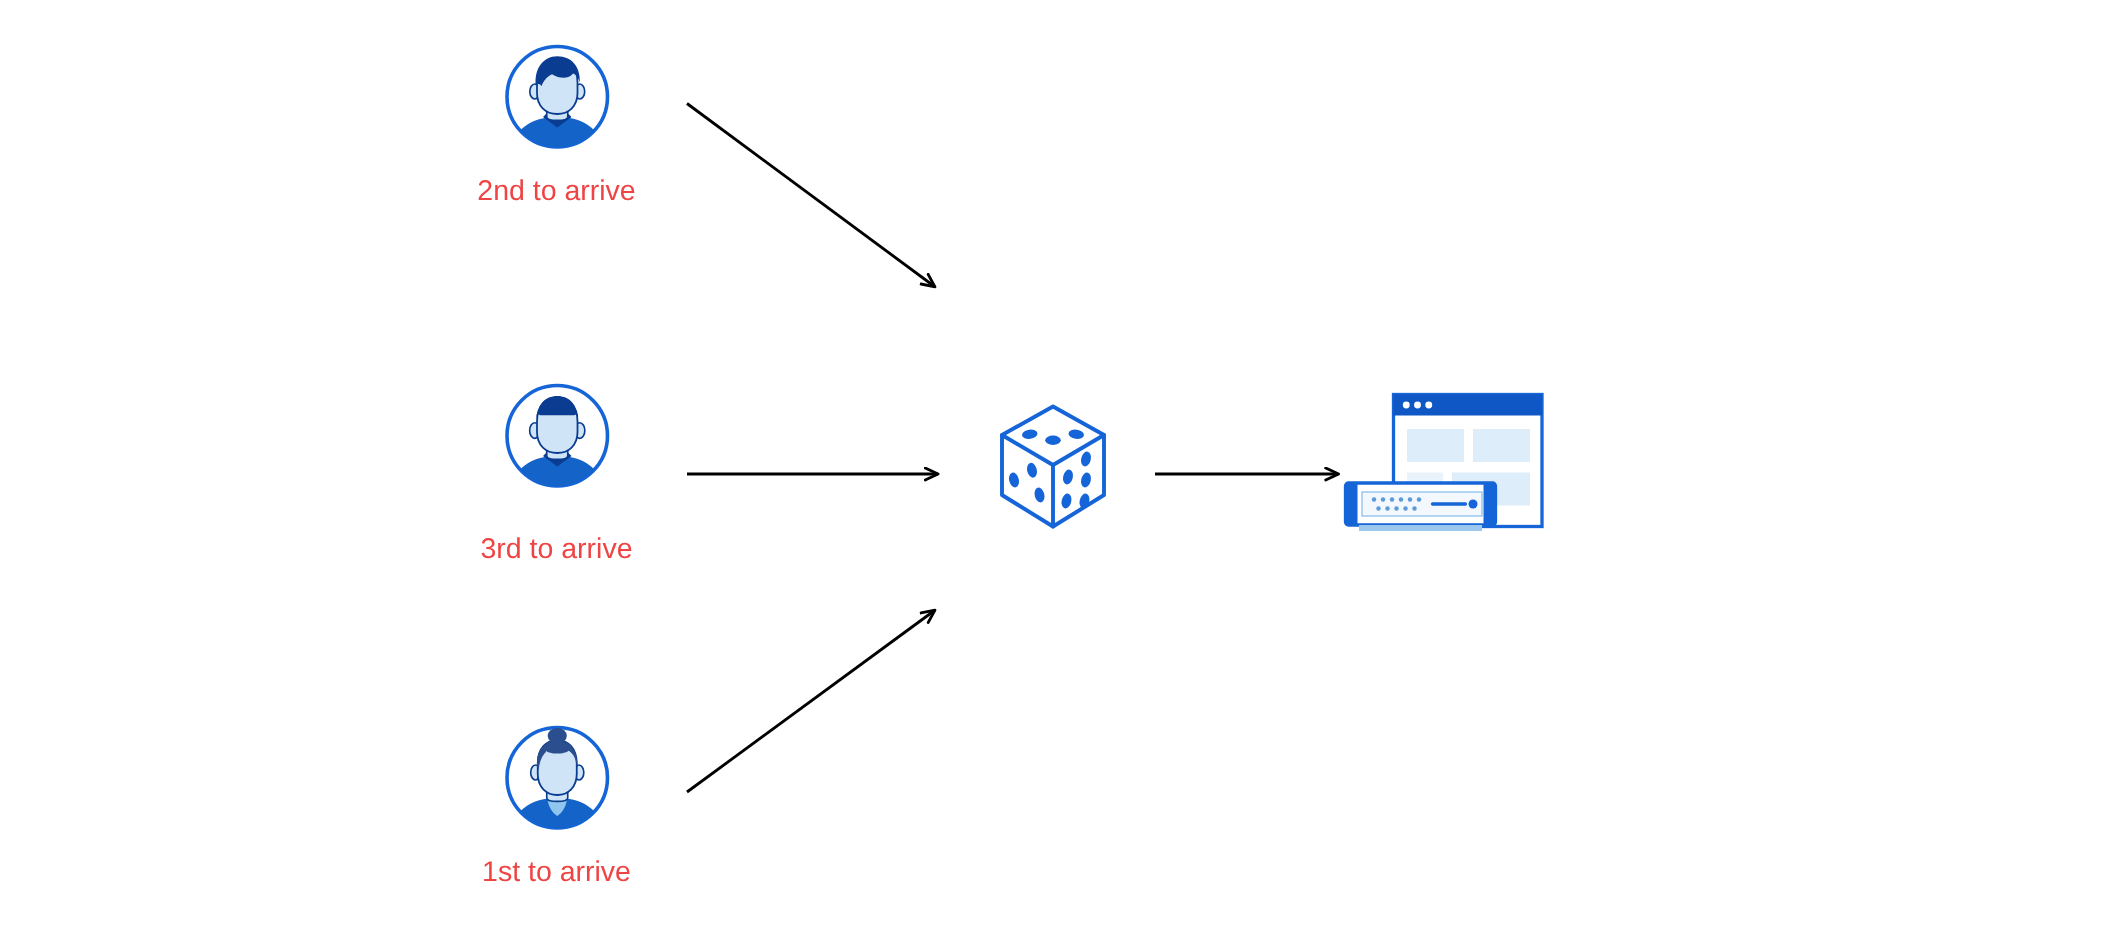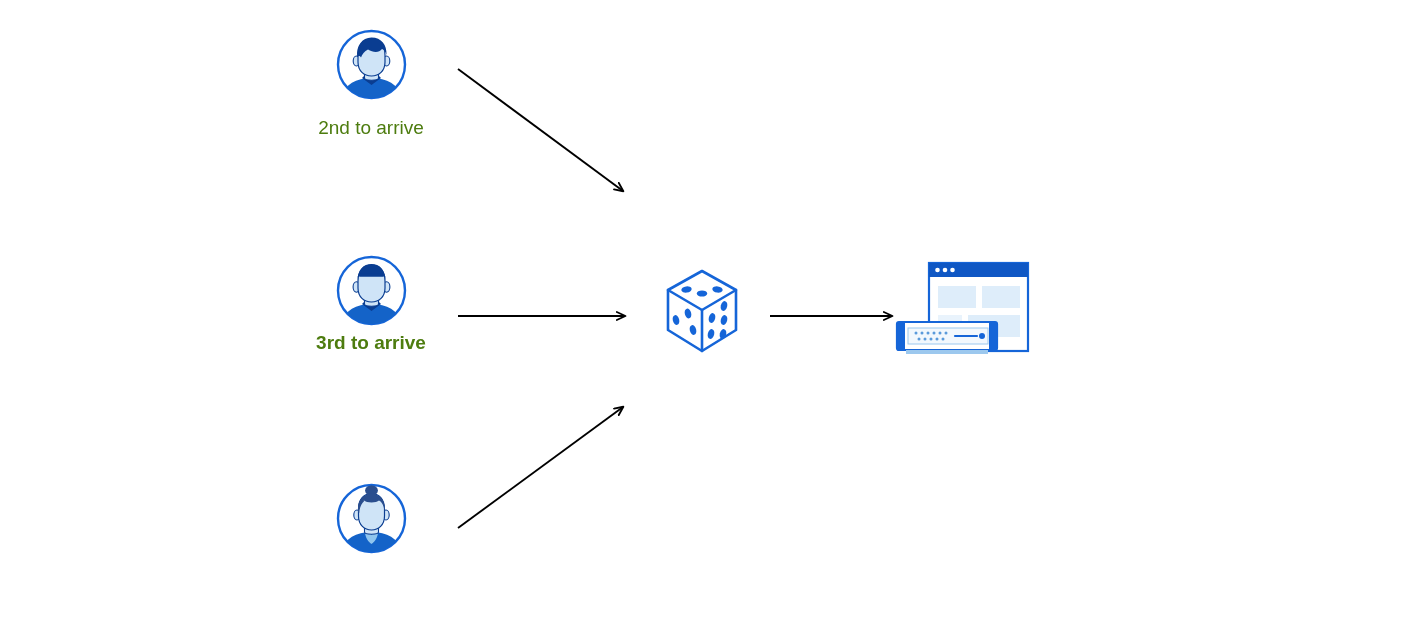--- a/index.html
+++ b/index.html
@@ -17,21 +17,21 @@
     height: 633px;
     background: #ffffff;
     overflow: hidden;
   }
   .node {
     position: absolute;
   }
   .node-label {
     position: absolute;
     font-size: 19px;
-    color: #4d7c0f;
+    color: #ef4444;
     text-align: center;
     white-space: nowrap;
     line-height: 1;
   }
   .arrow-layer {
     position: absolute;
     left: 0;
     top: 0;
     width: 1405px;
     height: 633px;
@@ -110,21 +110,21 @@
         <ellipse cx="51.5" cy="33" rx="3.4" ry="5.2" fill="#CFE4F7" stroke="#0A3D91" stroke-width="1.1"></ellipse>
         <path d="M23 27 C23 16 29 11 36.5 11 C44 11 50 16 50 27 L50 34
                  C50 43 44 48 36.5 48 C29 48 23 43 23 34 Z" fill="#CFE4F7" stroke="#0A3D91" stroke-width="1.2"></path>
 
         <path d="M22.8 27 C22.8 15.5 28.5 10 36.5 10 C44.5 10 50.2 15.5 50.2 27
                  L50.2 22 L47.5 20.5 L25.5 20.5 L22.8 22 Z" fill="#0A3D91"></path>
         <rect x="23.6" y="19.2" width="25.8" height="3.6" rx="1.6" fill="#0A3D91"></rect>
       </g>
     </svg>
   </div>
-  <div class="node-label" style="left:271px; top:333px; width:200px;font-weight:bold;">3rd to arrive</div>
+  <div class="node-label" style="left:271px; top:357px; width:200px;">3rd to arrive</div>
 
   <div class="node" style="left:335px; top:482px; width:73px; height:73px;">
     <svg width="73" height="73" viewBox="0 0 73 73">
       <defs>
         <clipPath id="clipC">
             <circle cx="36.5" cy="36.5" r="33.5"></circle>
           </clipPath>
       </defs>
       <circle cx="36.5" cy="36.5" r="33.5" fill="#ffffff" stroke="#1565D8" stroke-width="2.4"></circle>
       <g clip-path="url(#clipC)">
@@ -139,20 +139,21 @@
 
         <ellipse cx="36.5" cy="8.5" rx="6.4" ry="5.2" fill="#2A4E8E"></ellipse>
         <path d="M23.2 30 C22 19 28 11.5 36.5 11.5 C45 11.5 51 19 49.8 30
                  C49.2 24 47 20 44 18.5 C41.5 21 31.5 21 29 18.5
                  C26 20 23.8 24 23.2 30 Z" fill="#2A4E8E"></path>
         <path d="M23.2 30 C22.6 24.5 23.5 19.5 26 17 L29.2 19
                  C26.5 21.5 24.6 25.5 24.2 31 Z" fill="#2A4E8E"></path>
       </g>
     </svg>
   </div>
+  <div class="node-label" style="left:271px; top:572px; width:200px;">1st to arrive</div>
 
   <div class="node" style="left:662px; top:268px; width:80px; height:92px;">
     <svg width="80" height="92" viewBox="0 0 80 92">
       <g fill="none" stroke="#1565D8" stroke-width="2.6" stroke-linejoin="round" stroke-linecap="round">
         <path d="M40 3 L74 22 L74 62 L40 83 L6 62 L6 22 Z" fill="#ffffff"></path>
         <path d="M6 22 L40 42 L74 22" fill="#ffffff"></path>
         <path d="M40 42 L40 83"></path>
       </g>
 
       <g fill="#1565D8">

